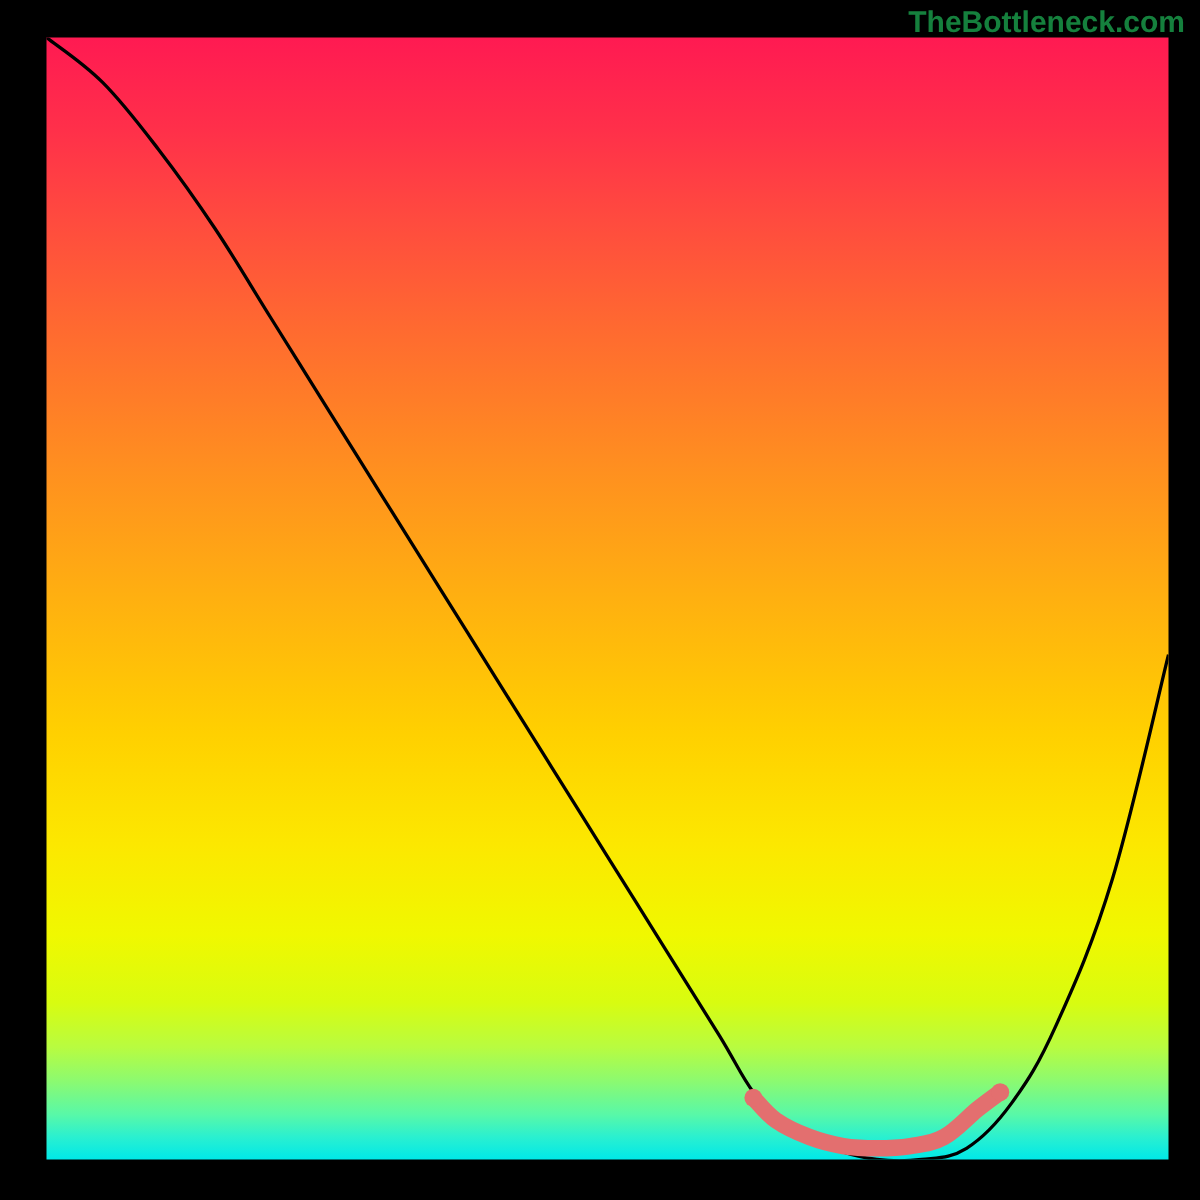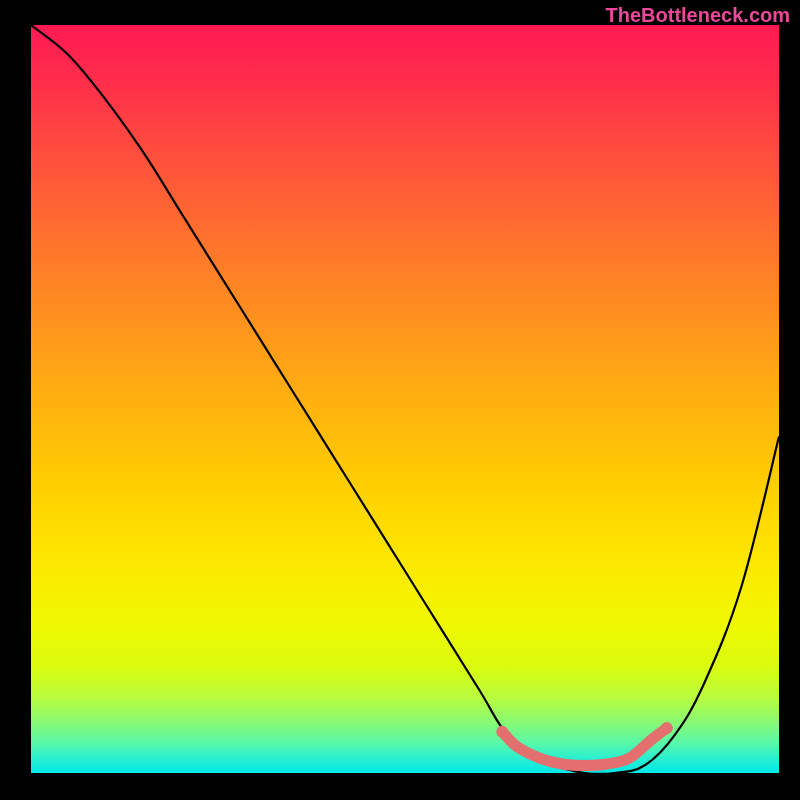--- a/index.html
+++ b/index.html
@@ -8,21 +8,21 @@
     height: 800px;
     background: #000;
     font-family: Arial, Helvetica, sans-serif;
     position: relative;
     overflow: hidden;
   }
   .watermark {
     position: absolute;
     top: 4px;
     right: 10px;
-    color: #ec4899;
+    color: #15803d;
     font-size: 20px;
     font-weight: bold;
     z-index: 10;
     margin-left: 24px;
   }
   .plot-area {
     position: absolute;
     left: 31px;
     top: 25px;
     width: 748px;

